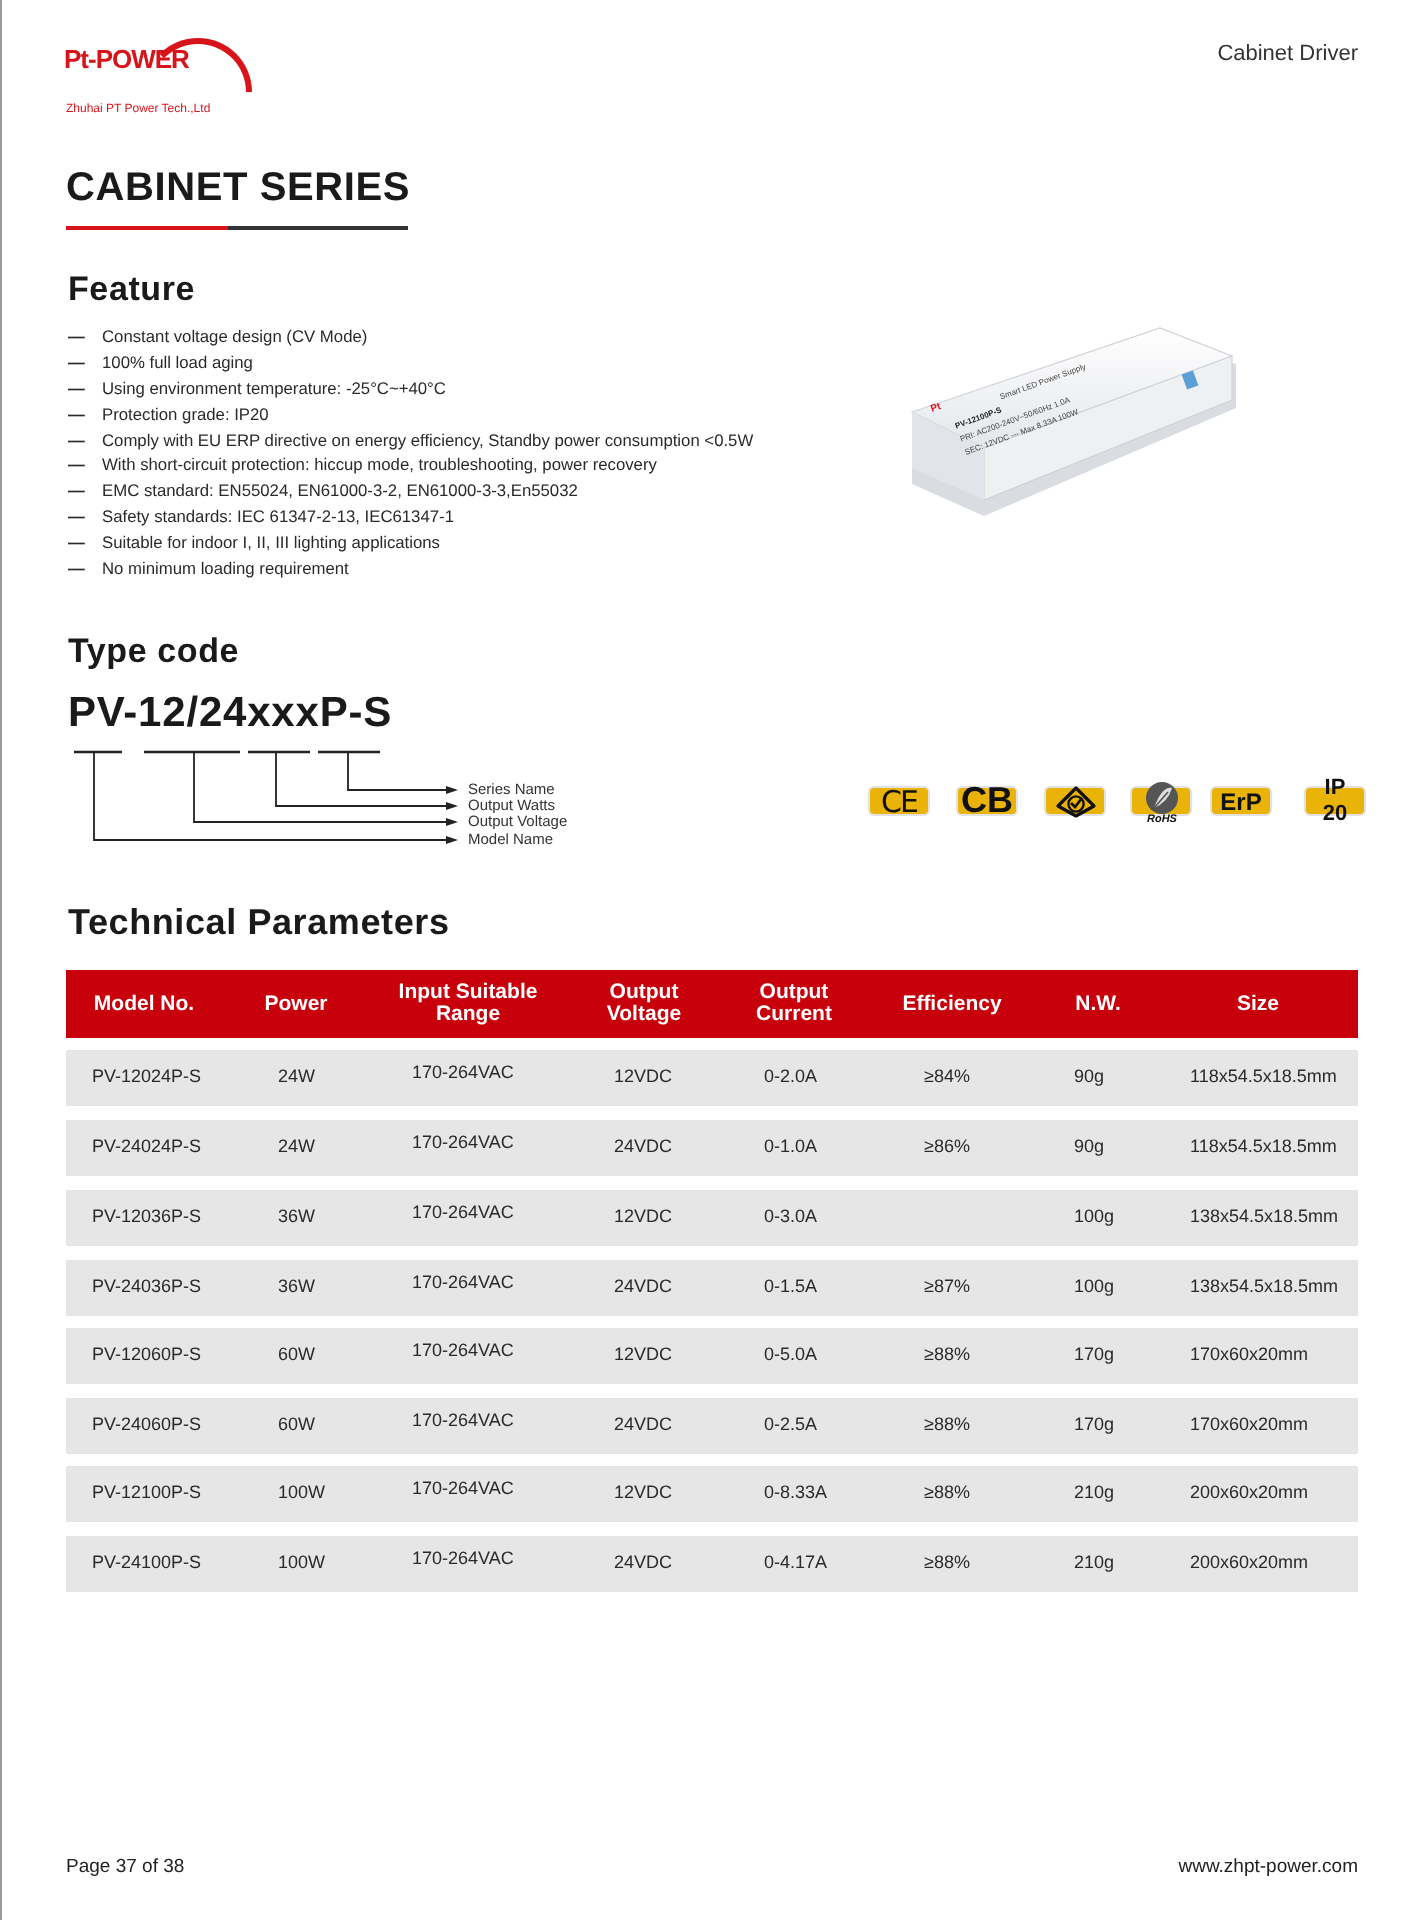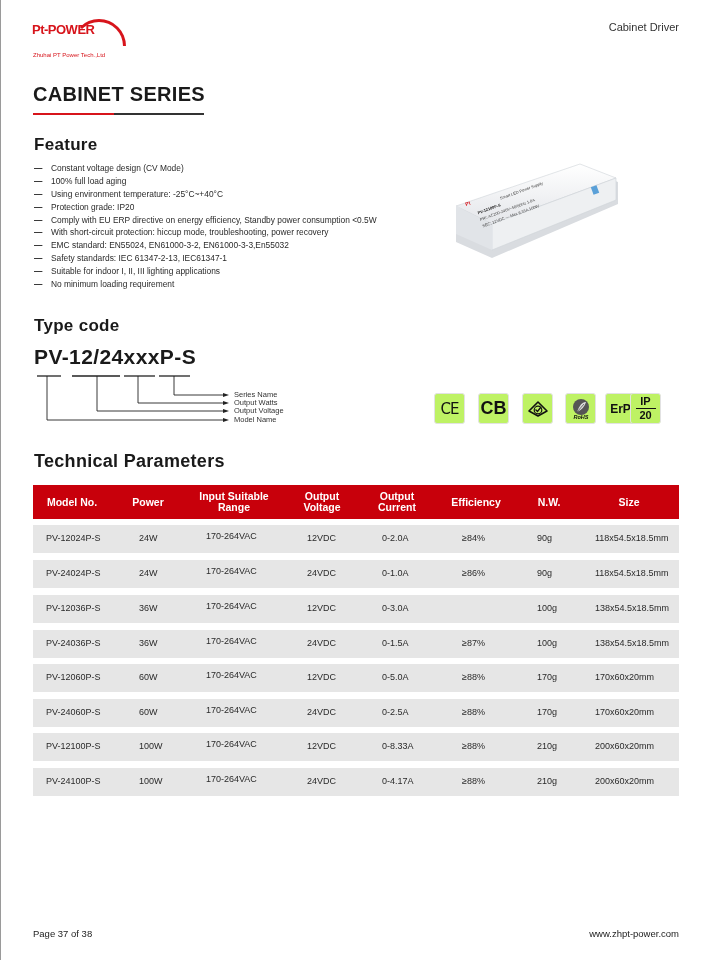--- a/index.html
+++ b/index.html
@@ -30,22 +30,22 @@
   .features li { height: 12.9px; font-size: 8.4px; line-height: 12.9px; color: #2a2a2a; white-space: nowrap; }
   .features .dash { display: inline-block; width: 17px; font-weight: bold; }
 
   .product { left: 452px; top: 162px; width: 170px; height: 108px; }
 
   .type-code { left: 34px; top: 345px; font-size: 21px; font-weight: bold; color: #1a1a1a; letter-spacing: 0.4px; }
   .type-diagram { left: 30px; top: 370px; width: 290px; height: 60px; }
   .type-label { position: absolute; font-size: 7.5px; color: #333; white-space: nowrap; text-align: right; }
 
   .certs { left: 434px; top: 393px; width: 246px; height: 32px; }
-  .cert { position: absolute; top: 0; width: 31px; height: 31px; border: 1px solid #e2e2e2; border-radius: 3px;
-          box-sizing: border-box; display: flex; align-items: center; justify-content: center; background: #bef264; }
+  .cert { position: absolute; top: 0; width: 31px; height: 15px; border: 1px solid #e2e2e2; border-radius: 3px;
+          box-sizing: border-box; display: flex; align-items: center; justify-content: center; background: #eab308; }
   .cert-text { font-weight: bold; color: #111; }
 
   .table { left: 33px; top: 485px; width: 646px; }
   .thead { position: absolute; left: 0; top: 0; width: 646px; height: 34px; background: #c8000b; }
   .th { position: absolute; top: 0; height: 34px; display: flex; align-items: center; justify-content: center;
         text-align: center; color: #fff; font-weight: bold; font-size: 10.5px; line-height: 11px; }
   .trow { position: absolute; left: 0; width: 646px; height: 28px; background: #e6e6e6; }
   .td { position: absolute; top: 0; height: 28px; line-height: 26px; font-size: 9px; color: #2a2a2a; white-space: nowrap; }
 
   .footer-l { left: 33px; top: 928px; font-size: 9.5px; color: #222; }
@@ -154,21 +154,21 @@
     <svg width="24" height="24" viewBox="0 0 24 24">
       <circle cx="12" cy="10" r="8" fill="#555"></circle>
       <path d="M8 15 Q12 4 17 5 Q15 12 8 15Z" fill="#ddd"></path>
       <line x1="8" y1="15" x2="15" y2="7" stroke="#555" stroke-width="0.8"></line>
       <text x="12" y="22" font-size="5.5" font-weight="bold" font-style="italic" text-anchor="middle" fill="#111" font-family="Liberation Sans, sans-serif">RoHS</text>
     </svg>
   </div>
   <div class="cert" style="left:171px;">
     <span class="cert-text" style="font-size:12px;">ErP</span>
   </div>
-  <div class="cert" style="left:196px;flex-direction:column;">
+  <div class="cert" style="left:218px;flex-direction:column;">
     <span class="cert-text" style="font-size:11px;line-height:11px;">IP</span>
     <span style="display:block;width:20px;height:1.2px;background:#111;margin:1px 0;"></span>
     <span class="cert-text" style="font-size:11px;line-height:11px;">20</span>
   </div>
 </div>
 
 <div class="abs section-h" style="top:451px;font-size:18px;">Technical Parameters</div>
 
 <div class="abs table">
   <div class="thead" id="thead">

